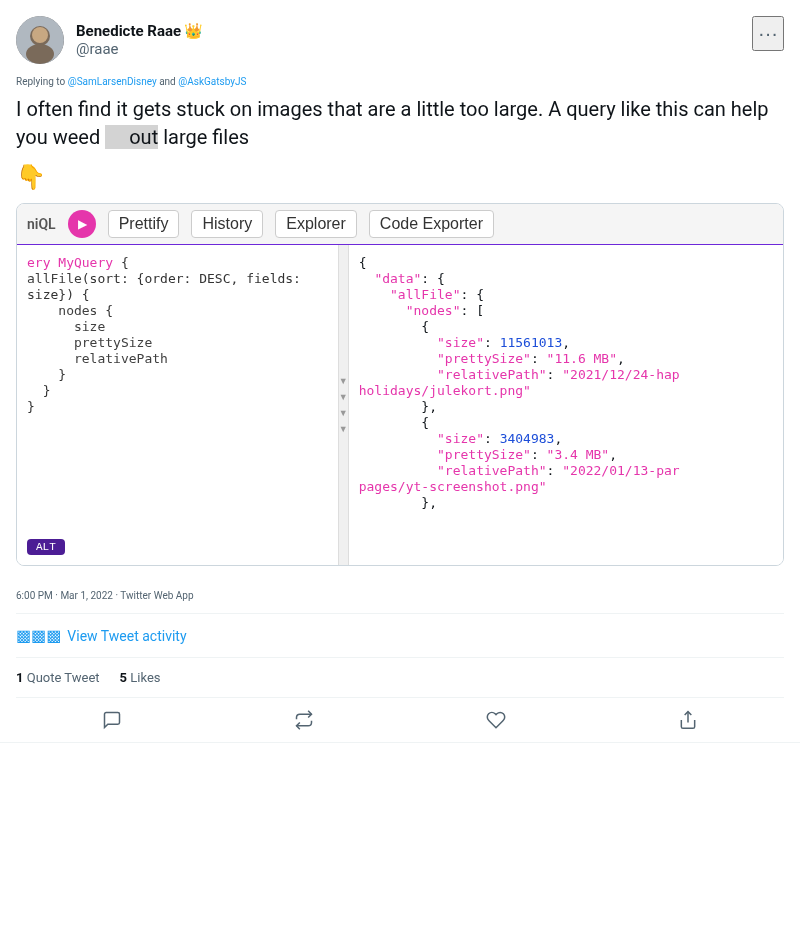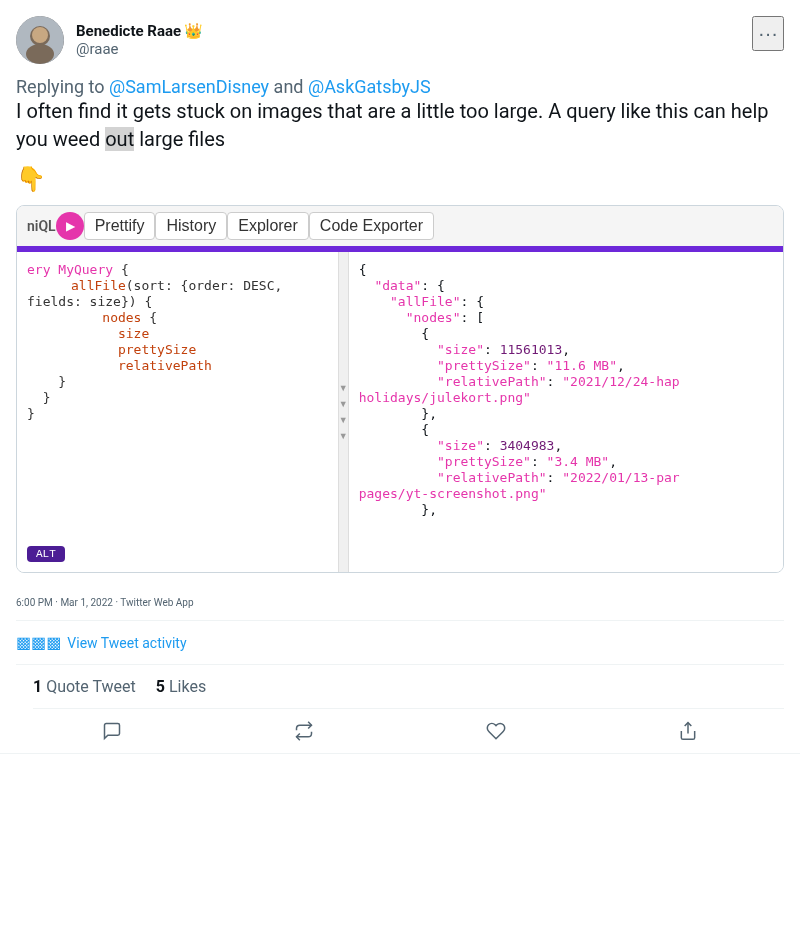--- a/index.html
+++ b/index.html
@@ -68,61 +68,63 @@
     }
 
     .more-options {
       color: #536471;
       font-size: 20px;
       cursor: pointer;
       padding: 4px;
     }
 
     .reply-to {
-      font-size: 18px;
-      color: #536471;
+      font-size: 10px;
+      color: #536471;
+      margin-bottom: 8px;
     }
 
     .reply-to a {
       color: #1d9bf0;
       text-decoration: none;
     }
 
     .tweet-text {
       font-size: 20px;
       line-height: 1.4;
       color: #0f1419;
       margin-bottom: 12px;
     }
 
     .tweet-text .highlight {
       background: #d3d3d3;
+      padding-left: 24px;
     }
 
     .emoji-row {
       font-size: 24px;
       margin-bottom: 12px;
     }
 
     
     .graphiql-container {
       border: 1px solid #ccd6dd;
       border-radius: 8px;
       overflow: hidden;
       margin-bottom: 12px;
       background: #fff;
     }
 
     .graphiql-toolbar {
       background: #f5f5f5;
-      border-bottom: 6px solid #6d28d9;
+      border-bottom: 1px solid #6d28d9;
       padding: 6px 10px;
       display: flex;
       align-items: center;
-      gap: 0;
+      gap: 12px;
     }
 
     .graphiql-logo {
       font-size: 14px;
       font-weight: 600;
       color: #555;
     }
 
     .play-btn {
       width: 28px;
@@ -169,23 +171,23 @@
     .result-panel {
       flex: 1;
       background: #fff;
       padding: 10px;
       font-family: 'Courier New', Courier, monospace;
       font-size: 13px;
       overflow: hidden;
       position: relative;
     }
     .code-string { color: #e535ab; }
-    .code-number { color: #701a75; }
+    .code-number { color: #1d4ed8; }
     .code-key { color: #e535ab; }
-    .code-field { color: #c2410c; margin-left: 44px; }
+    .code-field { color: #404040; }
     .code-query { color: #e535ab; }
 
     .alt-badge {
       position: absolute;
       bottom: 10px;
       left: 10px;
       background: #4c1d95;
       color: white;
       font-size: 11px;
       font-weight: 400;
@@ -214,23 +216,22 @@
     .bar-chart-icon {
       font-size: 16px;
       color: #1d9bf0;
     }
 
     .tweet-stats {
       padding: 12px 0;
       border-bottom: 1px solid #eff3f4;
       display: flex;
       gap: 20px;
-      font-size: 16px;
-      color: #536471;
-      margin-left: 17px;
+      font-size: 13px;
+      color: #536471;
     }
 
     .stat-count {
       font-weight: 700;
       color: #0f1419;
     }
 
     .tweet-actions {
       padding: 4px 0 4px 0;
       display: flex;

